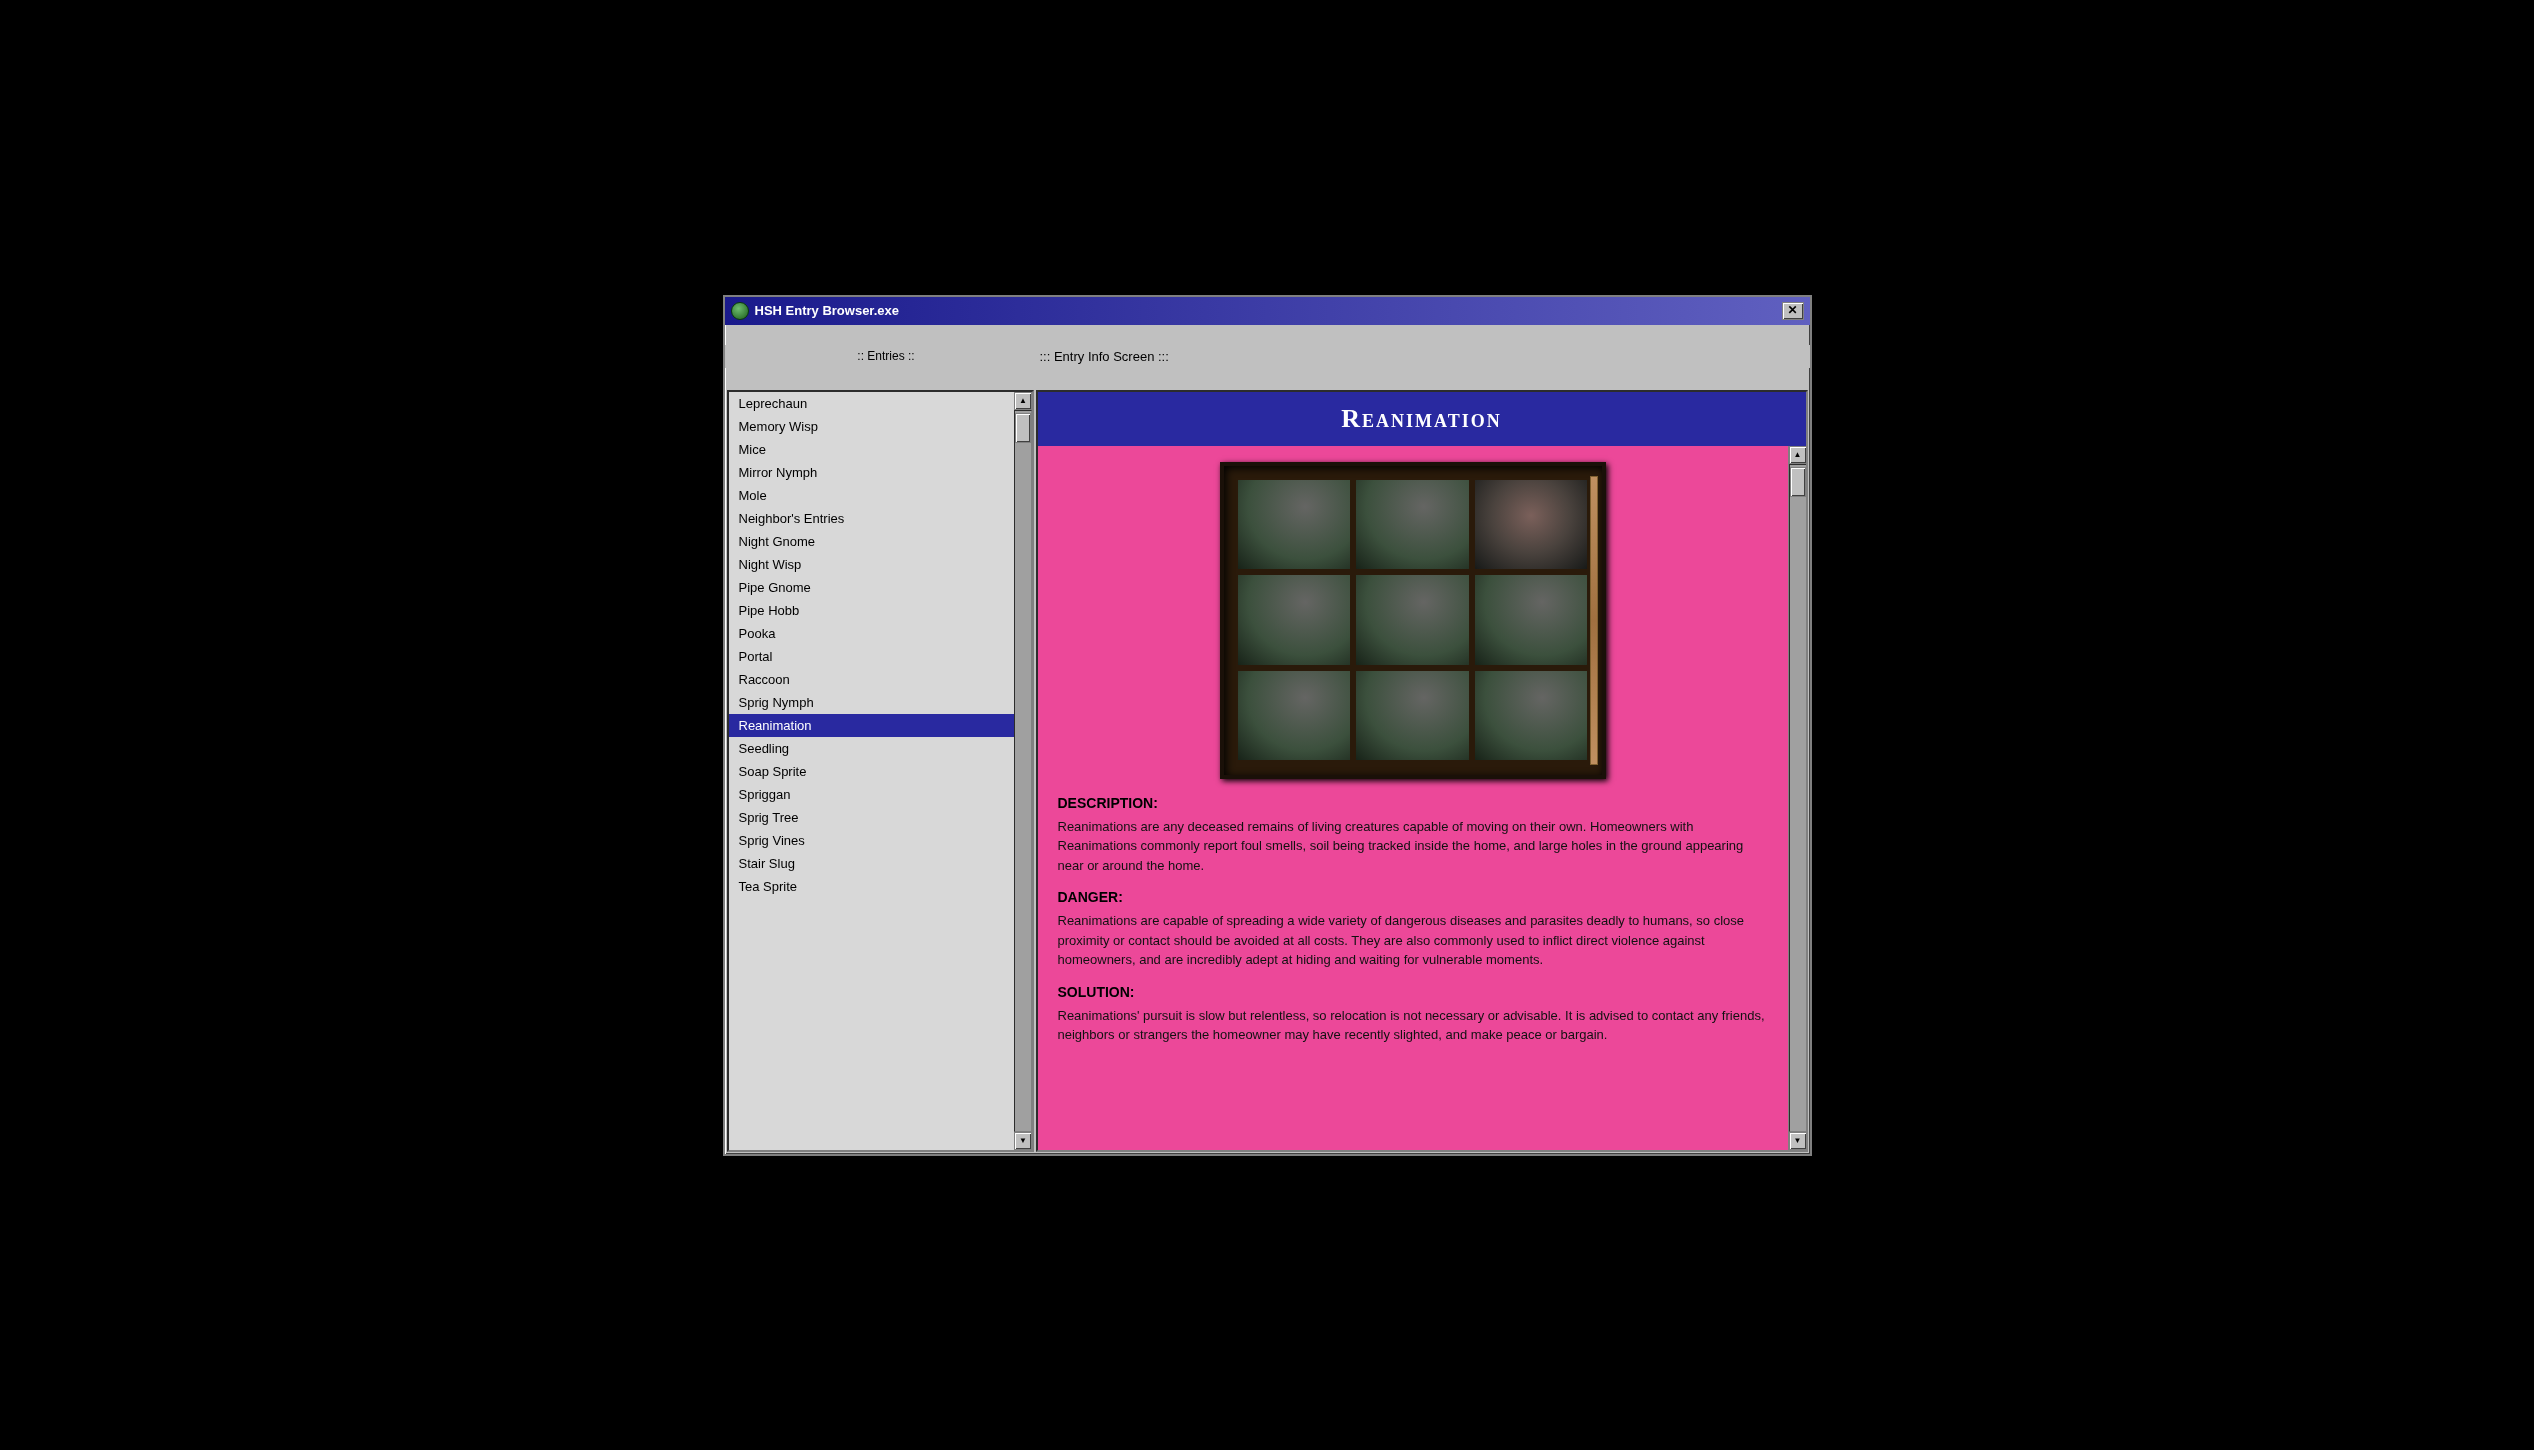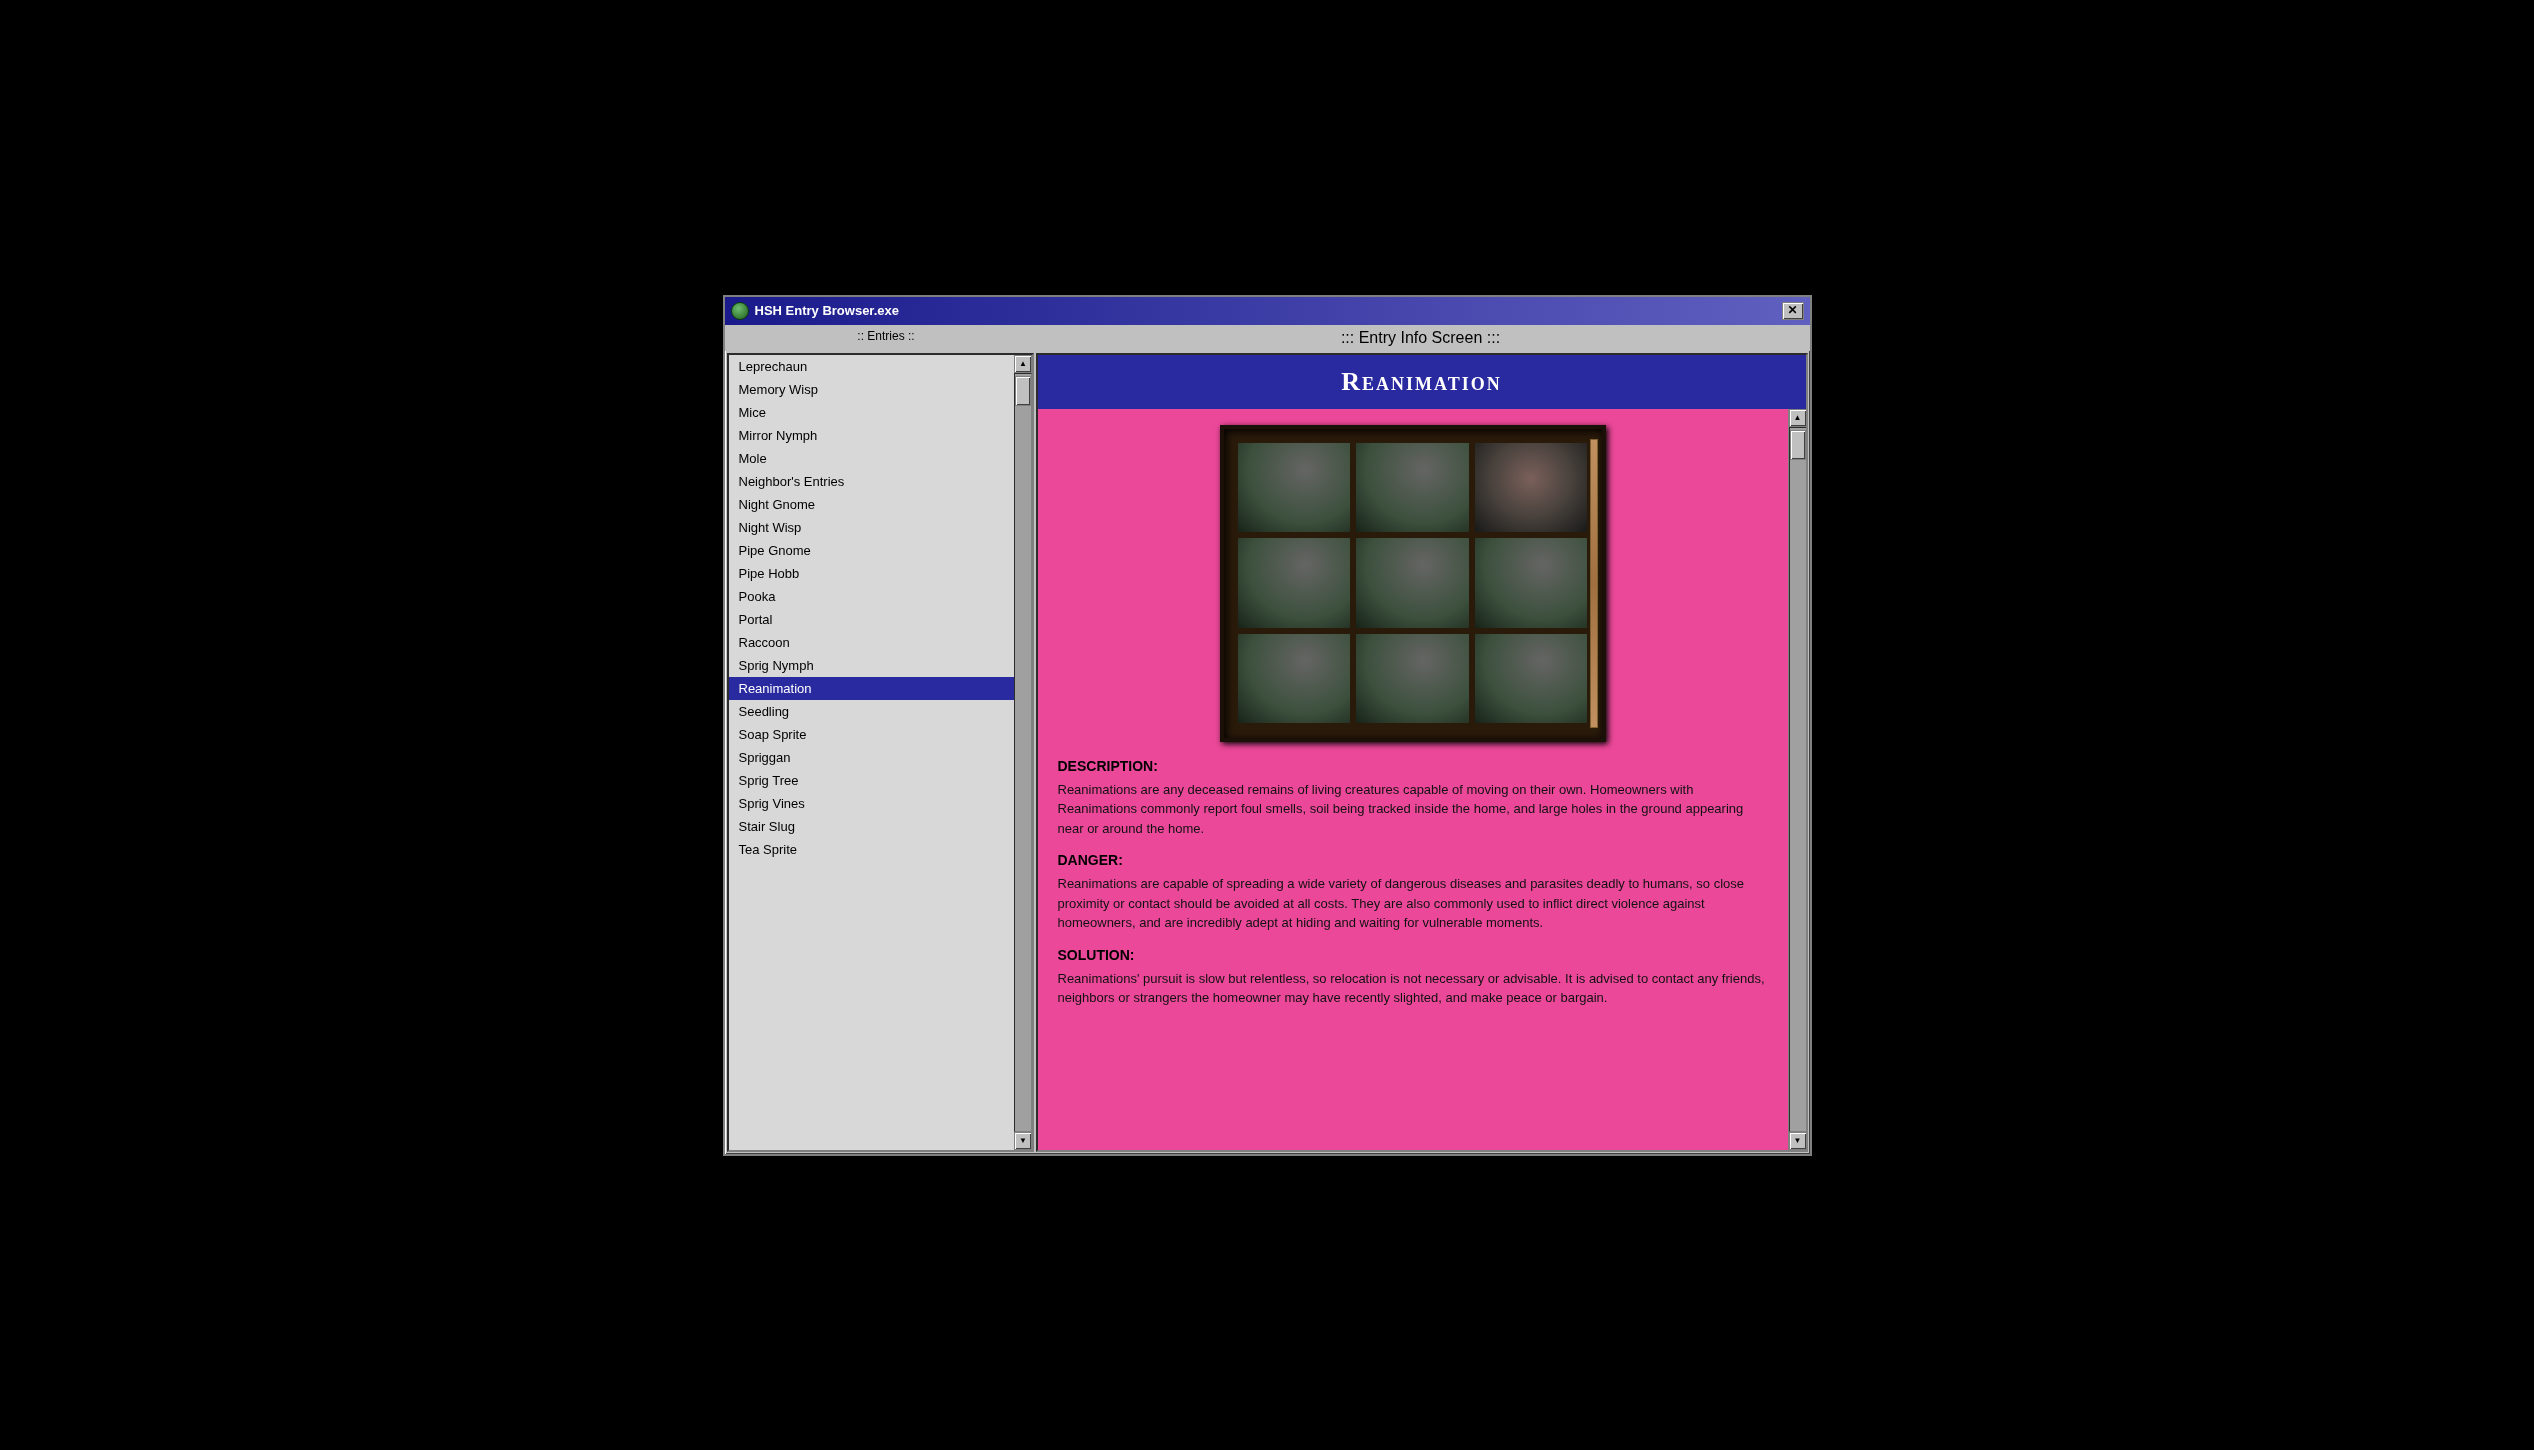--- a/index.html
+++ b/index.html
@@ -15,20 +15,21 @@
     }
 
     .app-window {
       width: 1089px;
       height: 861px;
       background: #c0c0c0;
       border: 2px solid #808080;
       box-shadow: inset 1px 1px #fff, inset -1px -1px #404040;
       display: flex;
       flex-direction: column;
+      gap: 20px;
     }
 
     .title-bar {
       background: linear-gradient(to right, #1a1a8c, #6060c0);
       height: 28px;
       display: flex;
       align-items: center;
       justify-content: space-between;
       padding: 0 6px;
       flex-shrink: 0;
@@ -82,23 +83,22 @@
       width: 307px;
       text-align: center;
       font-family: Arial, sans-serif;
       font-size: 12px;
       color: #000;
       flex-shrink: 0;
     }
 
     .section-header-right {
       flex: 1;
-      text-align: center;
-      font-family: Arial, sans-serif;
-      font-size: 16px;
+      font-family: Arial, sans-serif;
+      font-size: 13px;
       color: #000;
     }
 
     .main-content {
       display: flex;
       flex: 1;
       overflow: hidden;
       padding: 2px;
       gap: 2px;
     }

